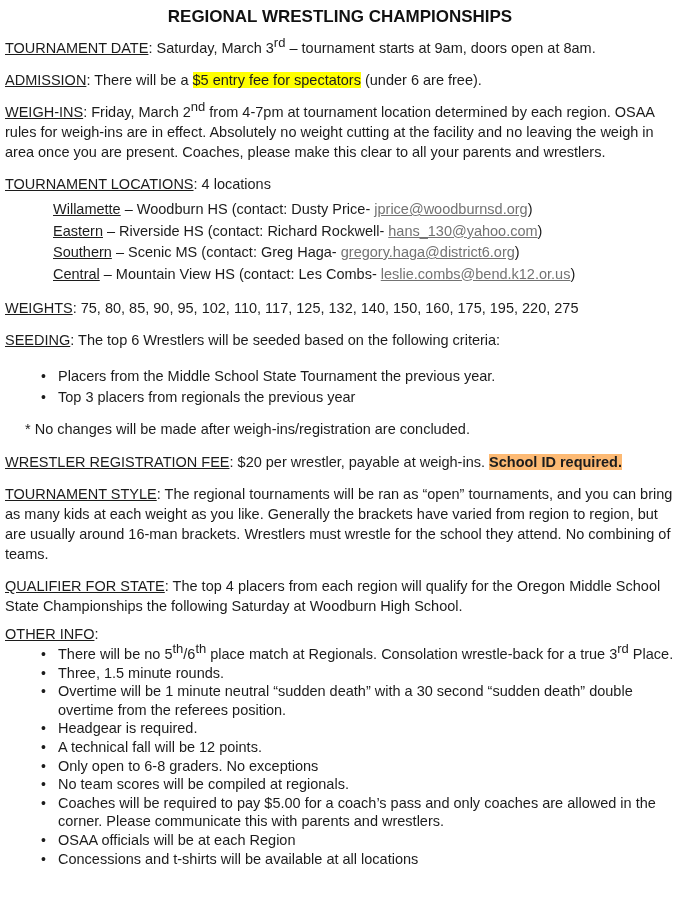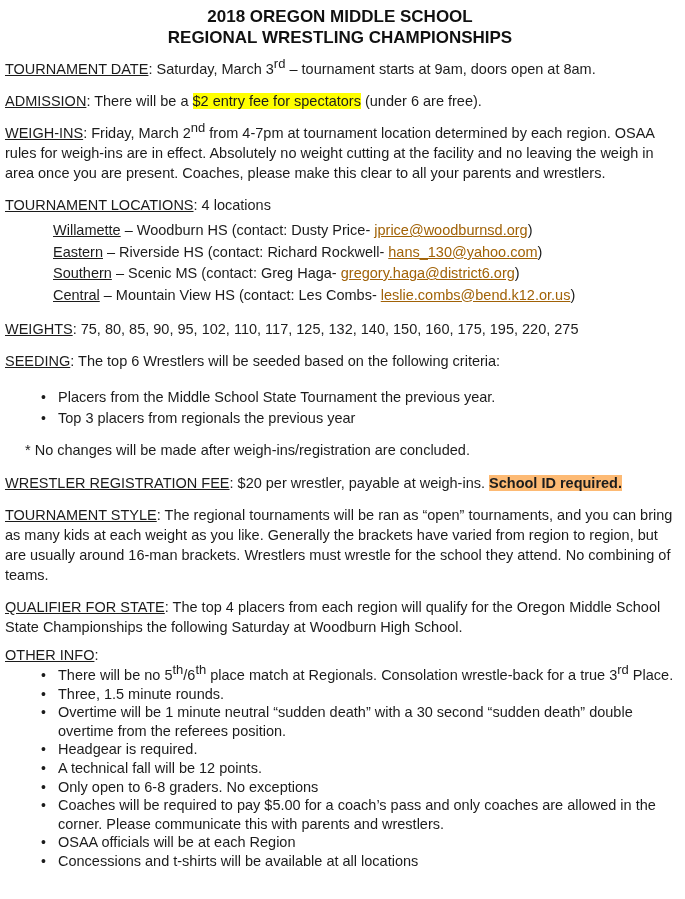--- a/index.html
+++ b/index.html
@@ -22,44 +22,43 @@
     color: #111111;
   }
   .doc-title span { display: block; }
   p.para { margin: 0 0 12px 0; line-height: 20px; }
   p.para-tight { margin: 0 0 5px 0; line-height: 20px; }
   p.para-q { margin: 0 0 8px 0; line-height: 20px; }
   .lbl { text-decoration: underline; }
   sup { font-size: 13px; line-height: 0; vertical-align: super; }
   .hl { background: #ffff00; }
   .hl-b { background: #fdba74; font-weight: bold; }
-  a.email { color: #a16207; text-decoration: underline; cursor: pointer; }
+  a.email { color: #737373; text-decoration: underline; cursor: pointer; }
   .loc-list { margin: 0 0 13px 0; padding-left: 48px; line-height: 21.5px; }
   ul.blist { margin: 0 0 12px 0; padding: 0 0 0 53px; list-style: none; }
   ul.blist li { position: relative; line-height: 20.5px; }
   ul.blist li::before { content: "\2022"; position: absolute; left: -17px; font-size: 14px; }
   ul.blist.tight { margin: 0; }
   ul.blist.tight li { line-height: 18.6px; }
   p.note { margin: 0 0 13px 16px; line-height: 20px; padding-left: 4px; }
   p.other-heading { margin: 0 0 1px 0; line-height: 20px; }
   p.seeding-heading { margin: 0 0 16px 0; line-height: 20px; }
 </style>
 </head>
 <body>
 
 <div class="page">
 
   <h1 class="doc-title">
-    <span>2018 OREGON MIDDLE SCHOOL</span>
     <span>REGIONAL WRESTLING CHAMPIONSHIPS</span>
   </h1>
 
   <p class="para"><span class="lbl">TOURNAMENT DATE</span><span>: Saturday, March 3</span><sup>rd</sup><span> – tournament starts at 9am, doors open at 8am.</span></p>
 
-  <p class="para"><span class="lbl">ADMISSION</span><span>: There will be a </span><span class="hl">$2 entry fee for spectators</span><span> (under 6 are free).</span></p>
+  <p class="para"><span class="lbl">ADMISSION</span><span>: There will be a </span><span class="hl">$5 entry fee for spectators</span><span> (under 6 are free).</span></p>
 
   <p class="para"><span class="lbl">WEIGH-INS</span><span>: Friday, March 2</span><sup>nd</sup><span> from 4-7pm at tournament location determined by each region. OSAA rules for weigh-ins are in effect. Absolutely no weight cutting at the facility and no leaving the weigh in area once you are present. Coaches, please make this clear to all your parents and wrestlers.</span></p>
 
   <p class="para-tight"><span class="lbl">TOURNAMENT LOCATIONS</span><span>: 4 locations</span></p>
 
   <div class="loc-list">
     <div><span class="lbl">Willamette</span><span> – Woodburn HS (contact: Dusty Price- </span><a class="email">jprice@woodburnsd.org</a><span>)</span></div>
     <div><span class="lbl">Eastern</span><span> – Riverside HS (contact: Richard Rockwell- </span><a class="email">hans_130@yahoo.com</a><span>)</span></div>
     <div><span class="lbl">Southern</span><span> – Scenic MS (contact: Greg Haga- </span><a class="email">gregory.haga@district6.org</a><span>)</span></div>
     <div><span class="lbl">Central</span><span> – Mountain View HS (contact: Les Combs- </span><a class="email">leslie.combs@bend.k12.or.us</a><span>)</span></div>
@@ -84,18 +83,19 @@
 
   <p class="other-heading"><span class="lbl">OTHER INFO</span><span>:</span></p>
 
   <ul class="blist tight">
     <li><span>There will be no 5</span><sup>th</sup><span>/6</span><sup>th</sup><span> place match at Regionals. Consolation wrestle-back for a true 3</span><sup>rd</sup><span> Place.</span></li>
     <li>Three, 1.5 minute rounds.</li>
     <li>Overtime will be 1 minute neutral “sudden death” with a 30 second “sudden death” double overtime from the referees position.</li>
     <li>Headgear is required.</li>
     <li>A technical fall will be 12 points.</li>
     <li>Only open to 6-8 graders. No exceptions</li>
+    <li>No team scores will be compiled at regionals.</li>
     <li>Coaches will be required to pay $5.00 for a coach’s pass and only coaches are allowed in the corner. Please communicate this with parents and wrestlers.</li>
     <li>OSAA officials will be at each Region</li>
     <li>Concessions and t-shirts will be available at all locations</li>
   </ul>
 
 </div>
 
 </body></html>

